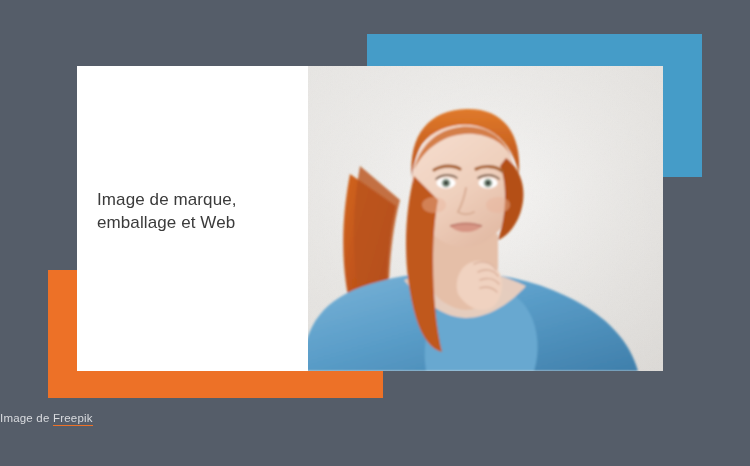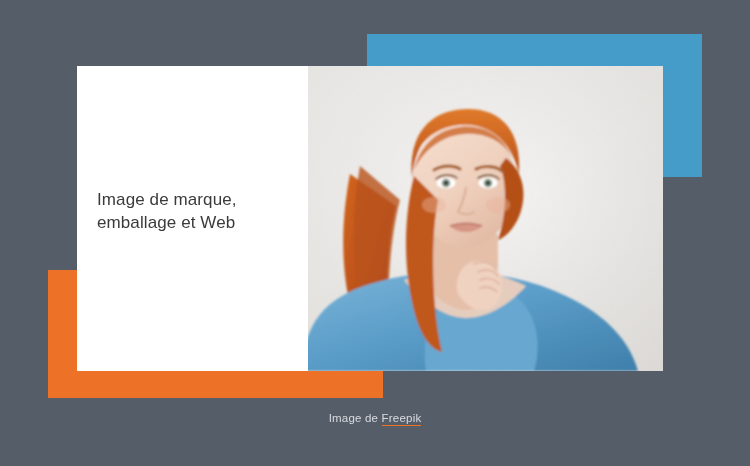--- a/index.html
+++ b/index.html
@@ -97,21 +97,21 @@
     width: 100%;
     height: 100%;
   }
 
   
   .caption {
     position: absolute;
     left: 0;
     right: 0;
     top: 412px;
-    text-align: center;
+    text-align: left;
     font-size: 11.5px;
     color: #d9dbdf;
     letter-spacing: 0.2px;
   }
   .caption .src {
     border-bottom: 1.5px solid #ed7127;
     padding-bottom: 1px;
   }
 </style>
 </head>

